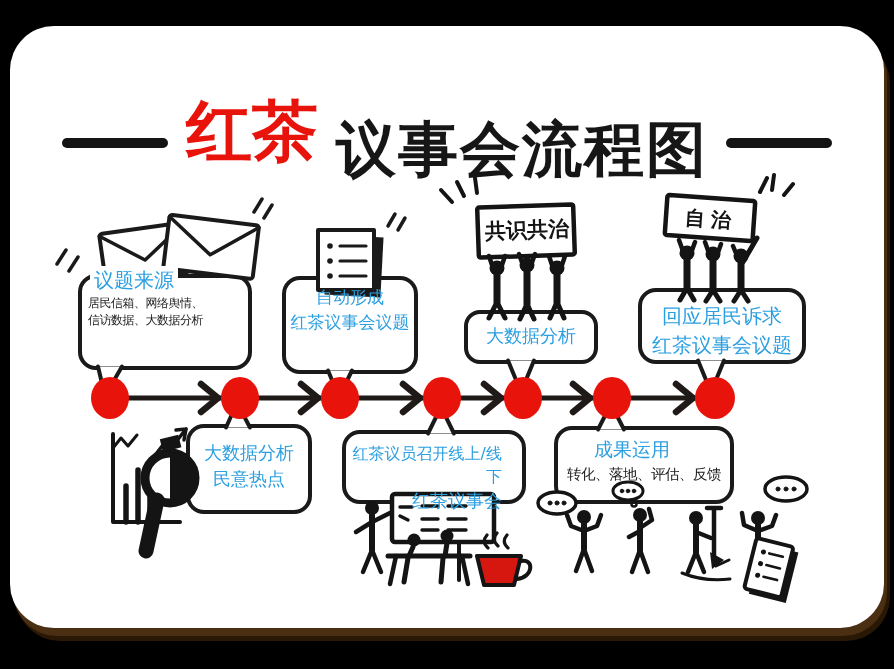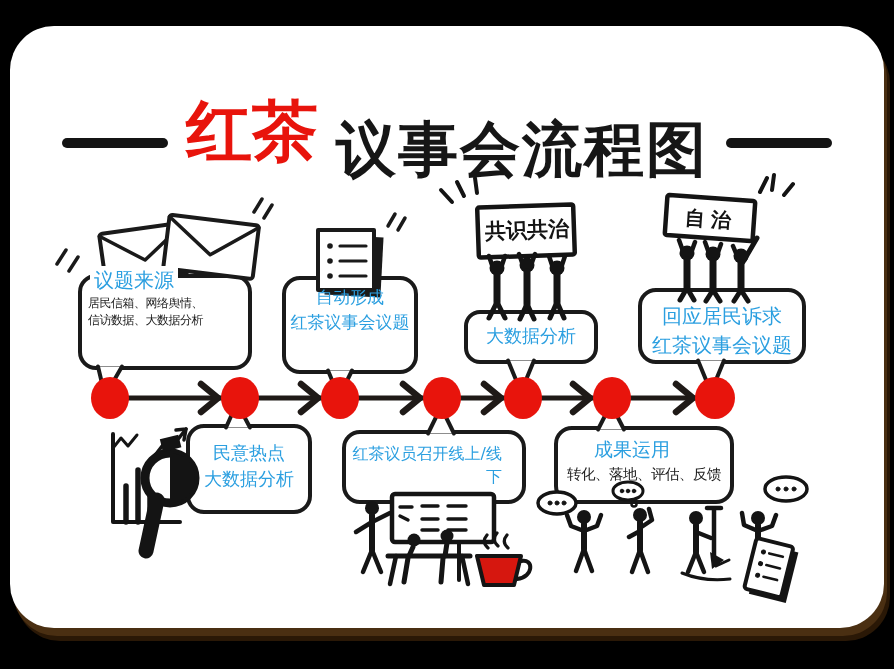--- a/index.html
+++ b/index.html
@@ -274,26 +274,27 @@
   <div class="txt b3 blue">
     <div>大数据分析</div>
   </div>
 
   <div class="txt b4 blue">
     <div>回应居民诉求</div>
     <div>红茶议事会议题</div>
   </div>
 
   <div class="txt b5 blue">
+    <div>大数据分析</div>
     <div>民意热点</div>
-    <div>大数据分析</div>
   </div>
 
   <div class="txt b6 blue">
     <div>红茶议员召开线上/线下</div>
+    <div class="line2">红茶议事会</div>
   </div>
 
   <div class="txt b7">
     <div class="head blue">成果运用</div>
     <div class="line">转化、落地、评估、反馈</div>
   </div>
 
   <div class="sign-label sign-consensus">共识共治</div>
   <div class="sign-label sign-autonomy">自治</div>
 </div>

